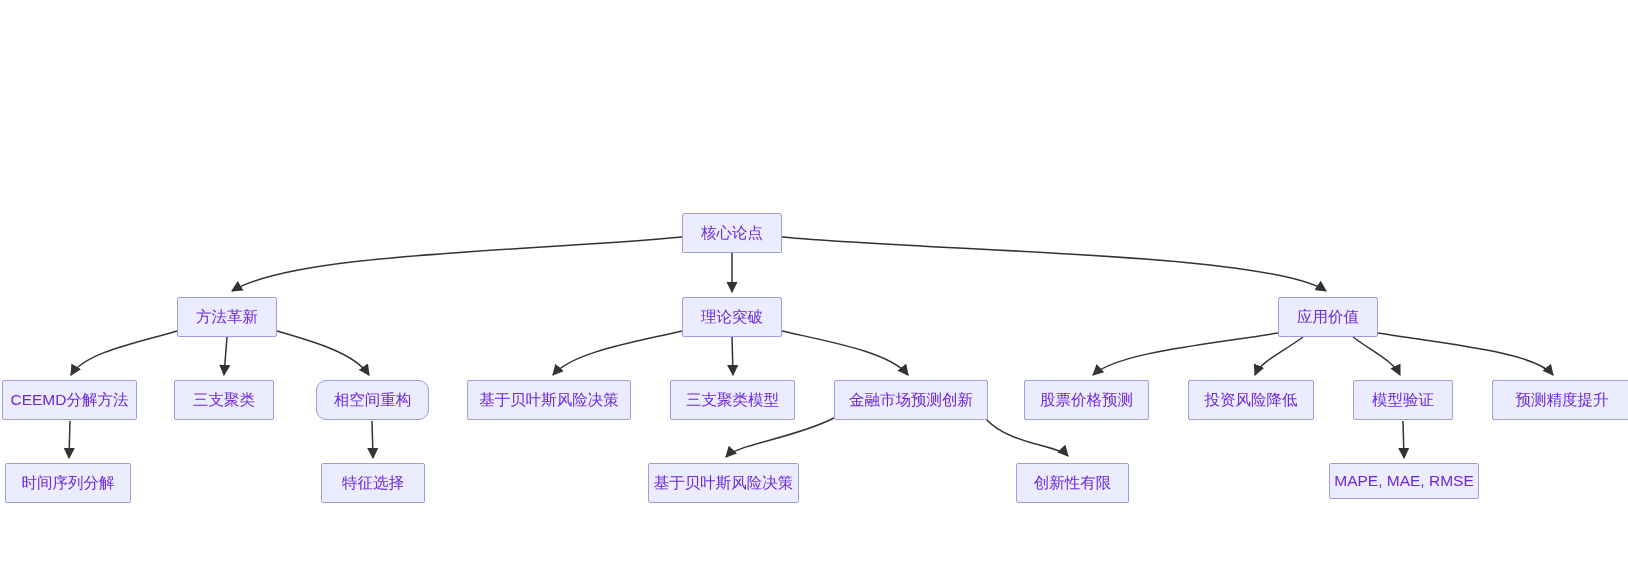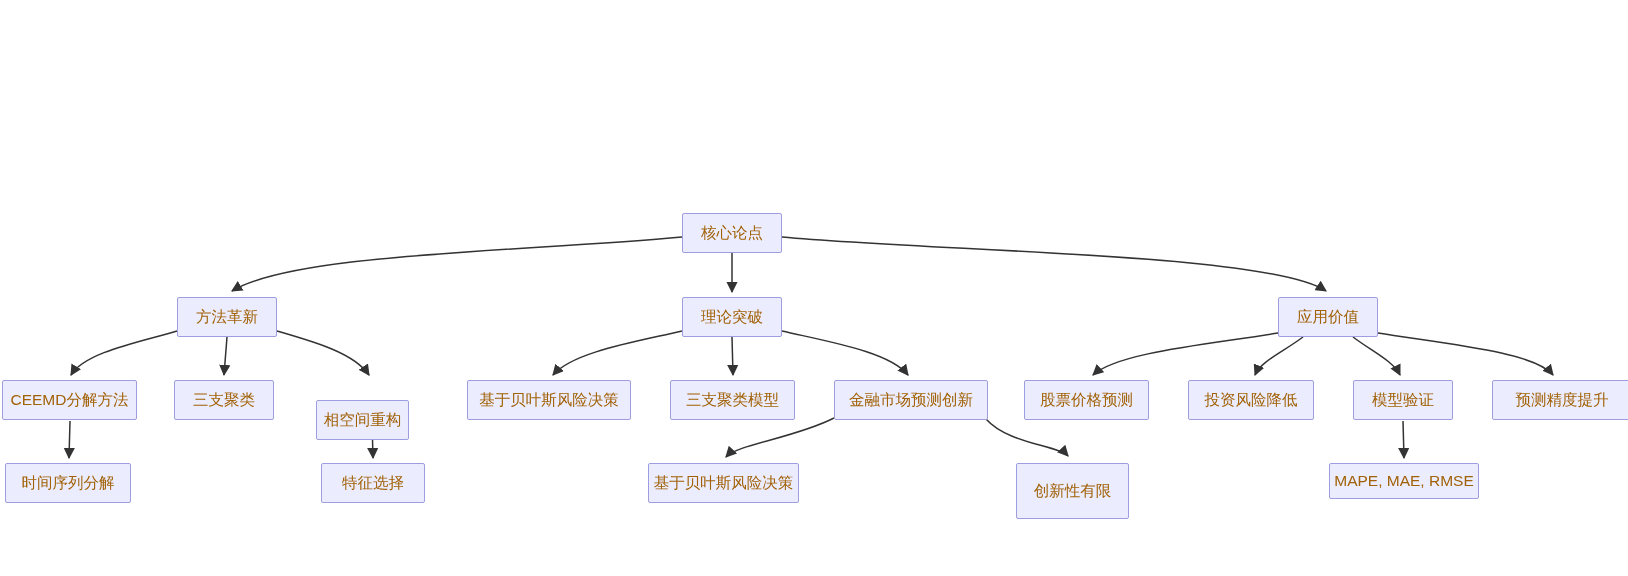--- a/index.html
+++ b/index.html
@@ -21,21 +21,21 @@
     top: 0;
     width: 1628px;
     height: 576px;
   }
   .node {
     position: absolute;
     box-sizing: border-box;
     background: #ECECFF;
     border: 1px solid #9d9de0;
     border-radius: 2px;
-    color: #a16207;
+    color: #6d28d9;
     font-size: 15.5px;
     display: flex;
     align-items: center;
     justify-content: center;
     text-align: center;
     white-space: nowrap;
     line-height: 1;
   }
   .edge {
     fill: none;
@@ -86,21 +86,21 @@
       </div>
       <div class="node" style="left: 1278px; top: 297px; width: 100px; height: 40px;">
         <span>应用价值</span>
       </div>
       <div class="node" style="left: 2px; top: 380px; width: 135px; height: 40px;">
         <span>CEEMD分解方法</span>
       </div>
       <div class="node" style="left: 174px; top: 380px; width: 100px; height: 40px;">
         <span>三支聚类</span>
       </div>
-      <div class="node" style="left: 316px; top: 400px; width: 93px; height: 40px;">
+      <div class="node" style="left: 316px; top: 380px; width: 113px; height: 40px; border-radius: 10px;">
         <span>相空间重构</span>
       </div>
       <div class="node" style="left: 467px; top: 380px; width: 164px; height: 40px;">
         <span>基于贝叶斯风险决策</span>
       </div>
       <div class="node" style="left: 670px; top: 380px; width: 125px; height: 40px;">
         <span>三支聚类模型</span>
       </div>
       <div class="node" style="left: 834px; top: 380px; width: 154px; height: 40px; text-align: right;">
         <span>金融市场预测创新</span>
@@ -119,20 +119,20 @@
       </div>
       <div class="node" style="left: 5px; top: 463px; width: 126px; height: 40px;">
         <span>时间序列分解</span>
       </div>
       <div class="node" style="left: 321px; top: 463px; width: 104px; height: 40px;">
         <span>特征选择</span>
       </div>
       <div class="node" style="left: 648px; top: 463px; width: 151px; height: 40px;">
         <span>基于贝叶斯风险决策</span>
       </div>
-      <div class="node" style="left: 1016px; top: 463px; width: 113px; height: 56px;">
+      <div class="node" style="left: 1016px; top: 463px; width: 113px; height: 40px;">
         <span>创新性有限</span>
       </div>
       <div class="node" style="left: 1329px; top: 463px; width: 150px; height: 36px;">
         <span>MAPE, MAE, RMSE</span>
       </div>
     </div>
 </div>
 
 </body></html>

